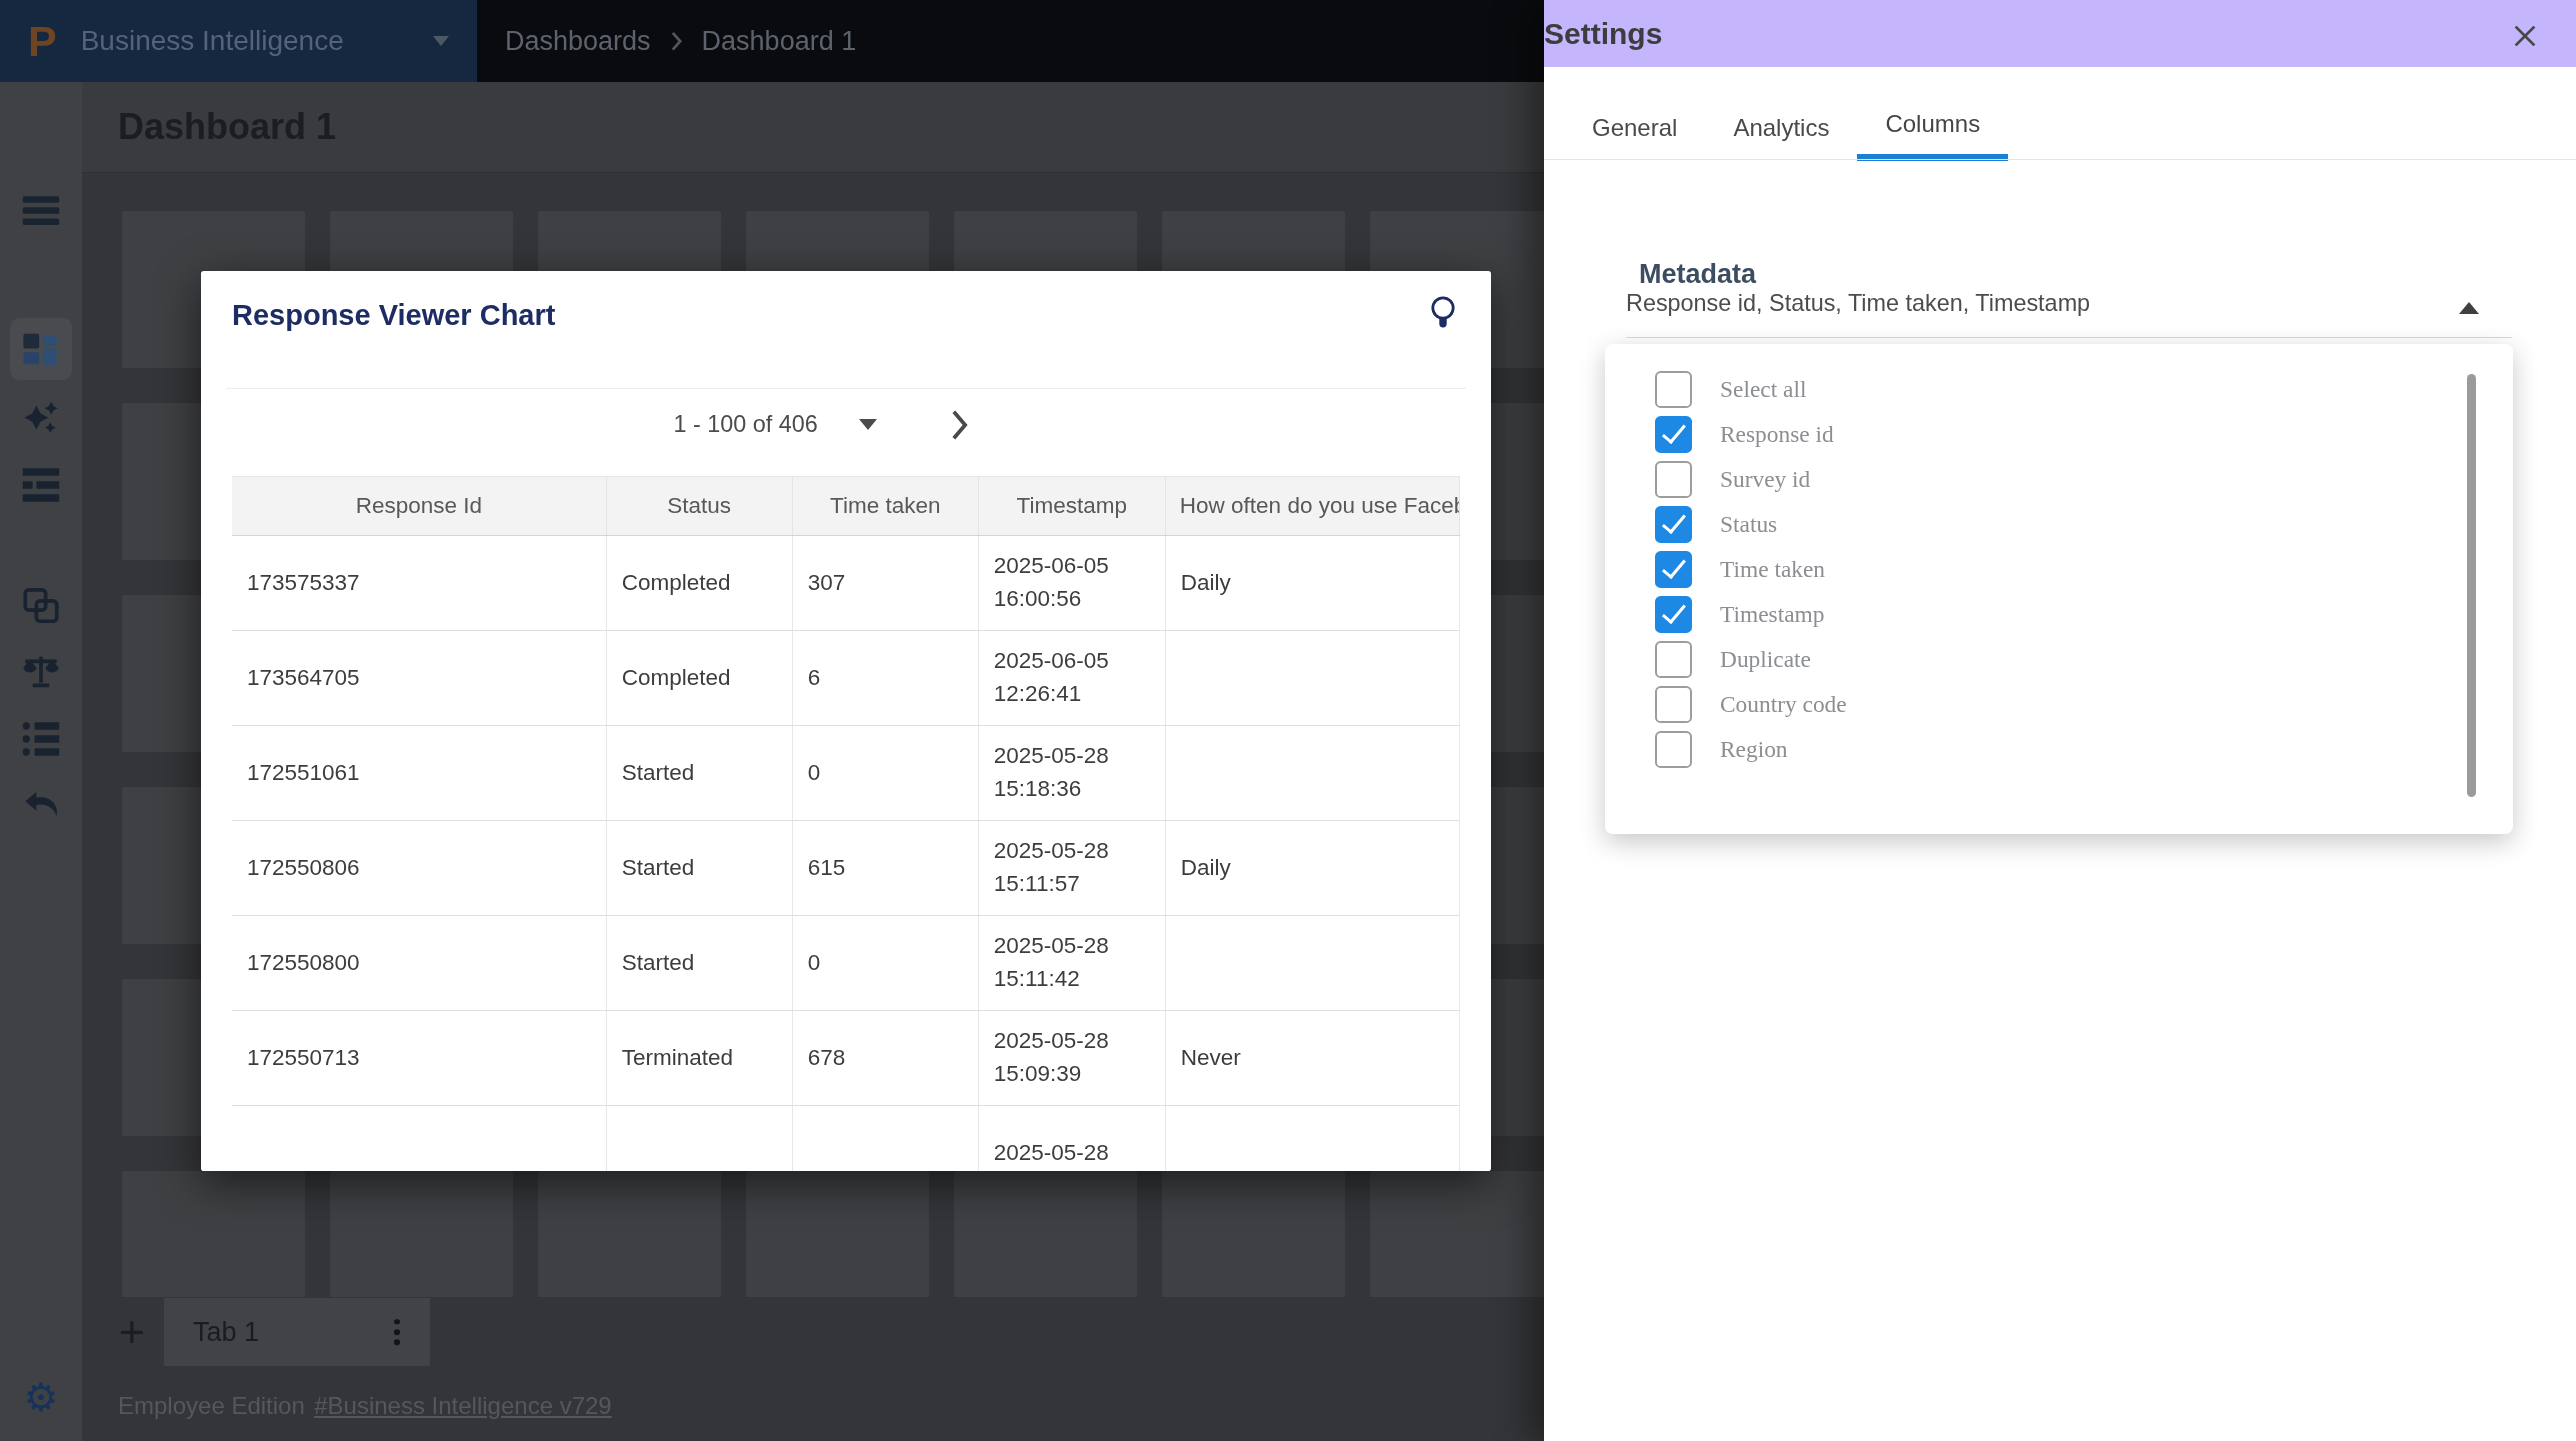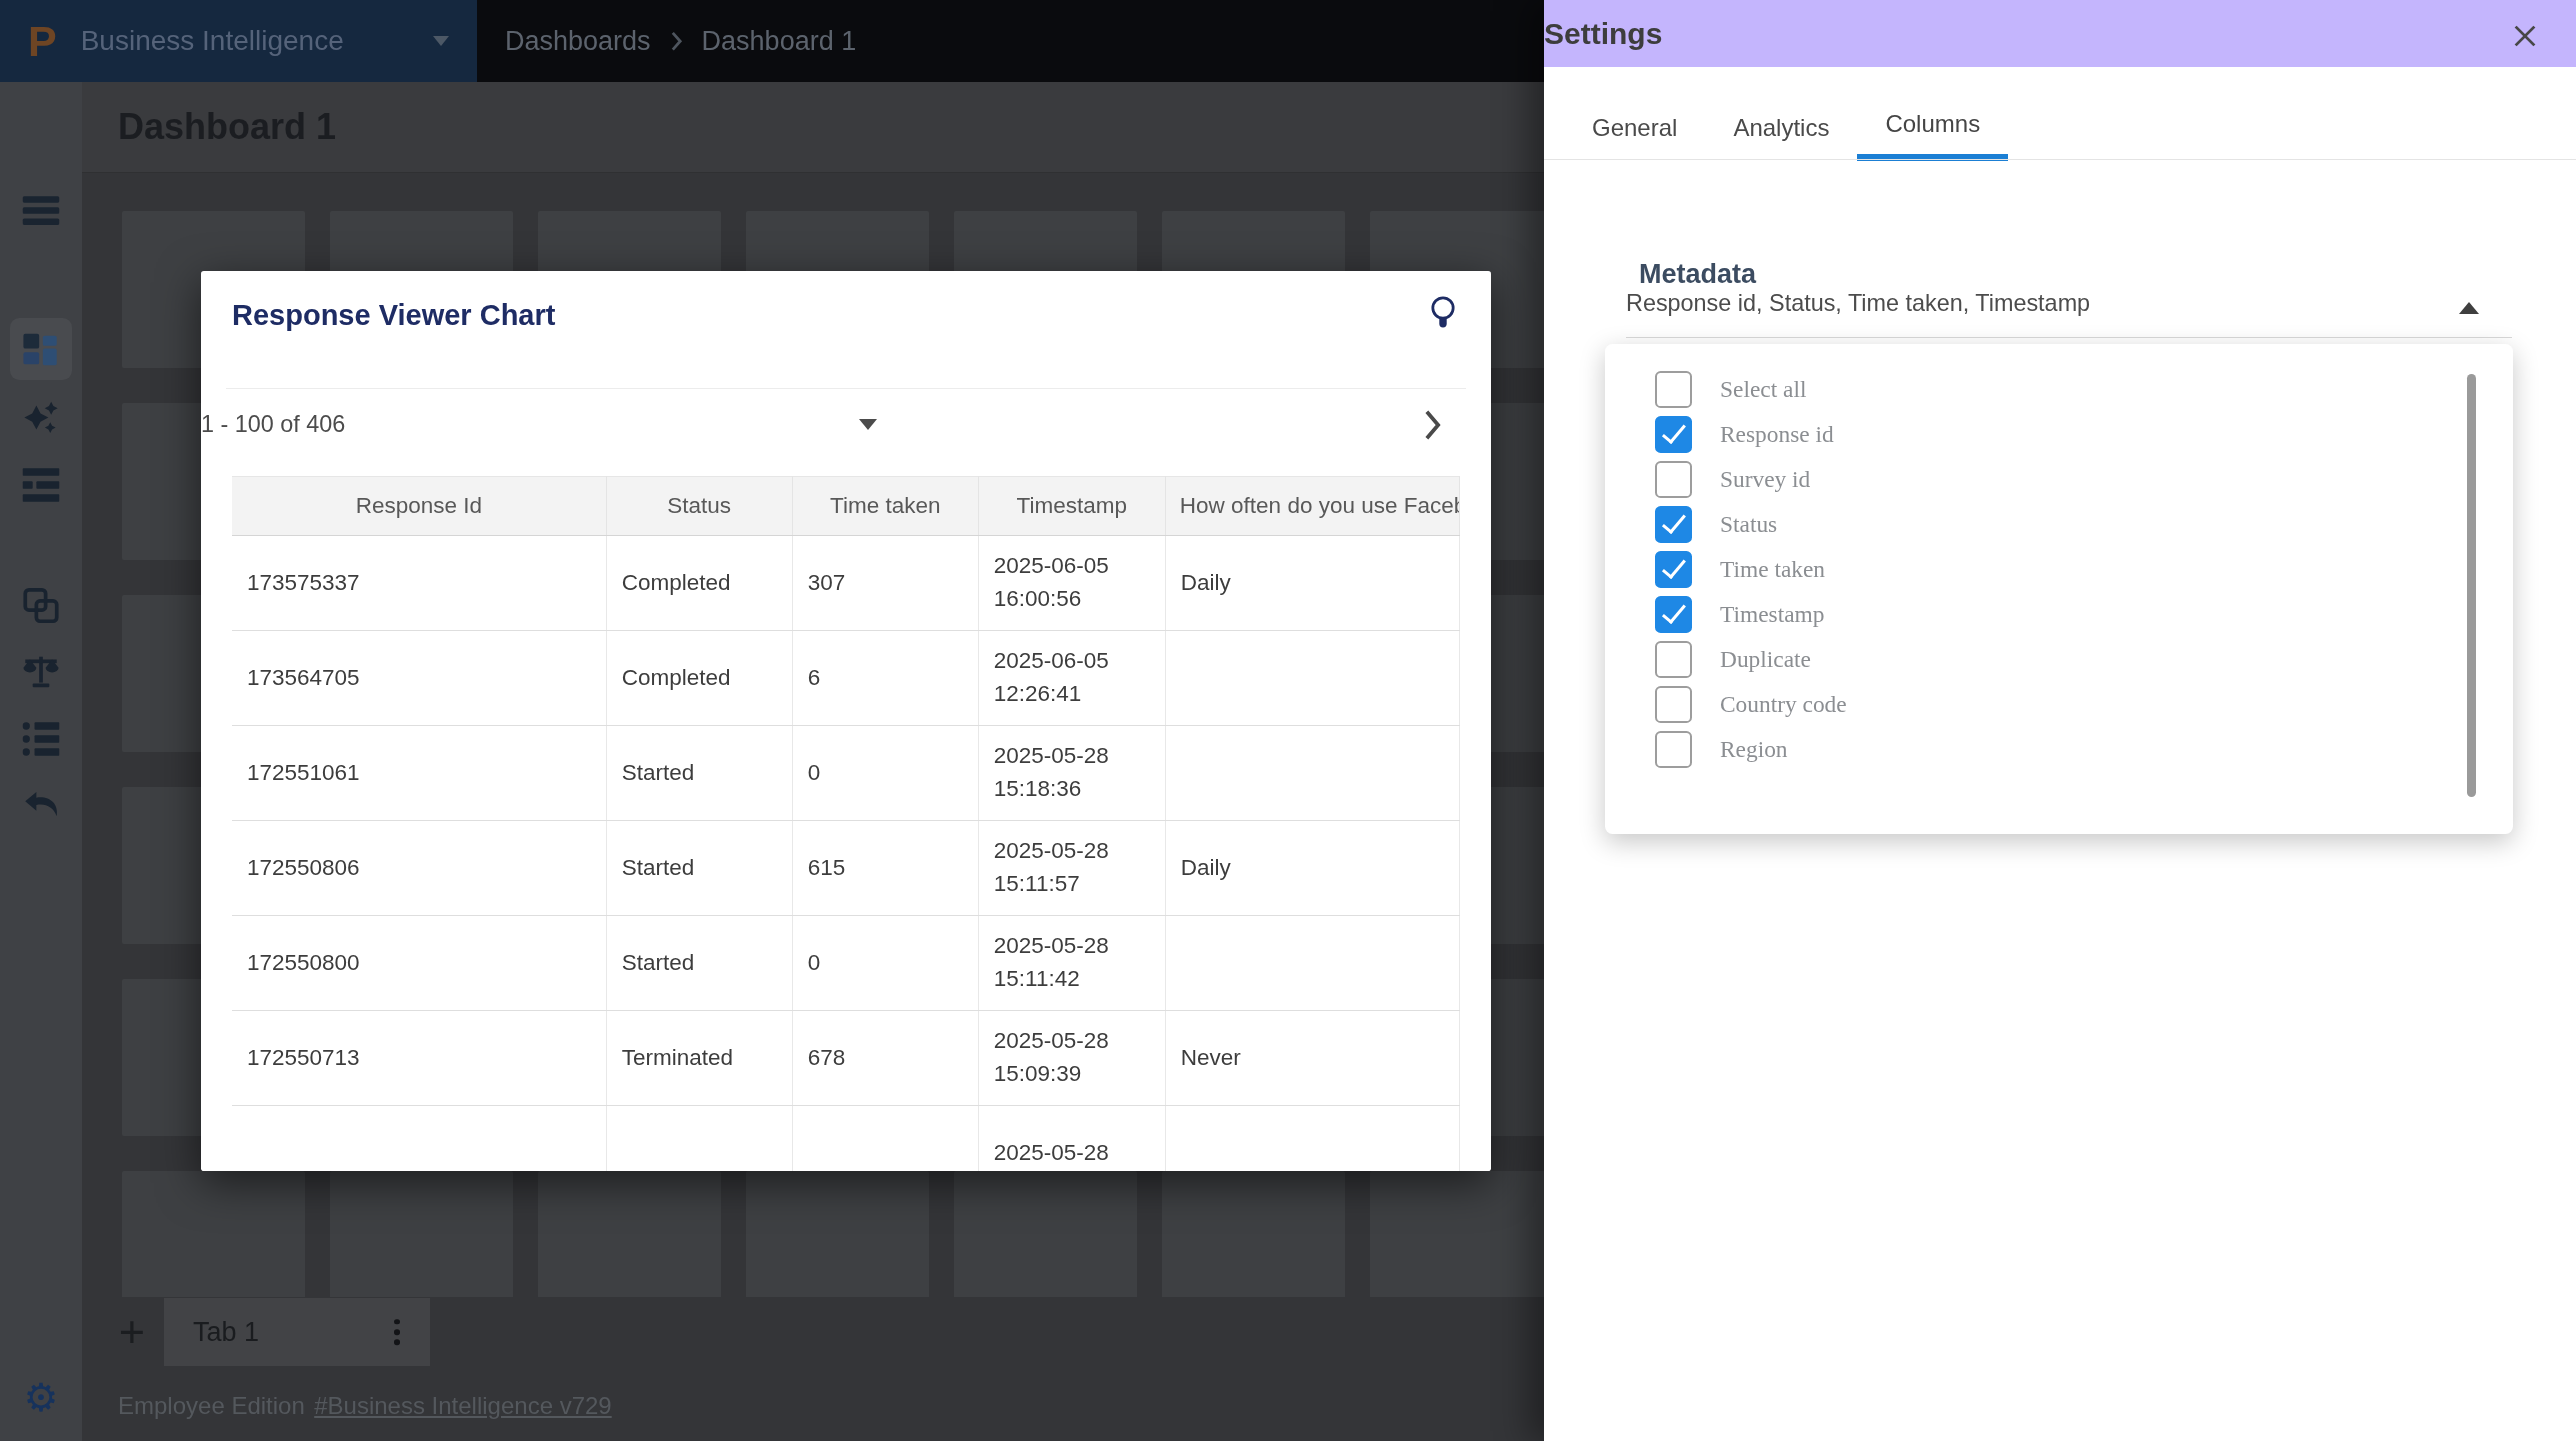--- a/index.html
+++ b/index.html
@@ -47,21 +47,21 @@
   .status-text{font-size:24px;color:#54585d;margin-left:36px;}
   .status-link{font-size:24px;color:#54585d;text-decoration:underline;margin-left:9.4px;cursor:pointer;}
 
   
   .modal{position:absolute;left:201px;top:271px;width:1290px;height:900px;background:#ffffff;
          border-radius:2.8px;box-shadow:0 11.2px 43px rgba(0,0,0,.55);overflow:hidden;}
   .modal-title{position:absolute;left:31px;top:28px;font-size:29px;font-weight:bold;color:#1e2c64;}
   .bulb{position:absolute;right:34px;top:24px;cursor:pointer;}
   .modal-div{position:absolute;left:25px;right:25px;top:117px;border-top:1.9px solid #ececec;}
   .pg-row{position:absolute;left:0;right:0;top:117px;height:73px;display:flex;align-items:center;
-          justify-content:space-between;padding-right:49px;}
+          justify-content:center;padding-right:49px;gap:21px;}
   .pg-label{font-size:23.4px;color:#4c4c4c;cursor:pointer;}
   .pg-caret{width:0;height:0;border-left:9.4px solid transparent;border-right:9.4px solid transparent;
             border-top:11.2px solid #4c4c4c;margin-left:20.6px;cursor:pointer;}
   .pg-next{margin-left:52px;cursor:pointer;display:flex;align-items:center;}
 
   .table-wrap{position:absolute;left:31px;top:205px;width:1228px;bottom:0;overflow:hidden;}
   table{width:1228px;border-collapse:collapse;table-layout:fixed;}
   th{height:58px;background:#f3f3f3;font-weight:normal;font-size:22.5px;color:#585858;text-align:center;
      border-top:0.9px solid #e6e6e6;border-bottom:1.9px solid #d5d5d5;border-right:1.9px solid #e4e4e4;
      white-space:nowrap;overflow:hidden;padding:0 14px;}

